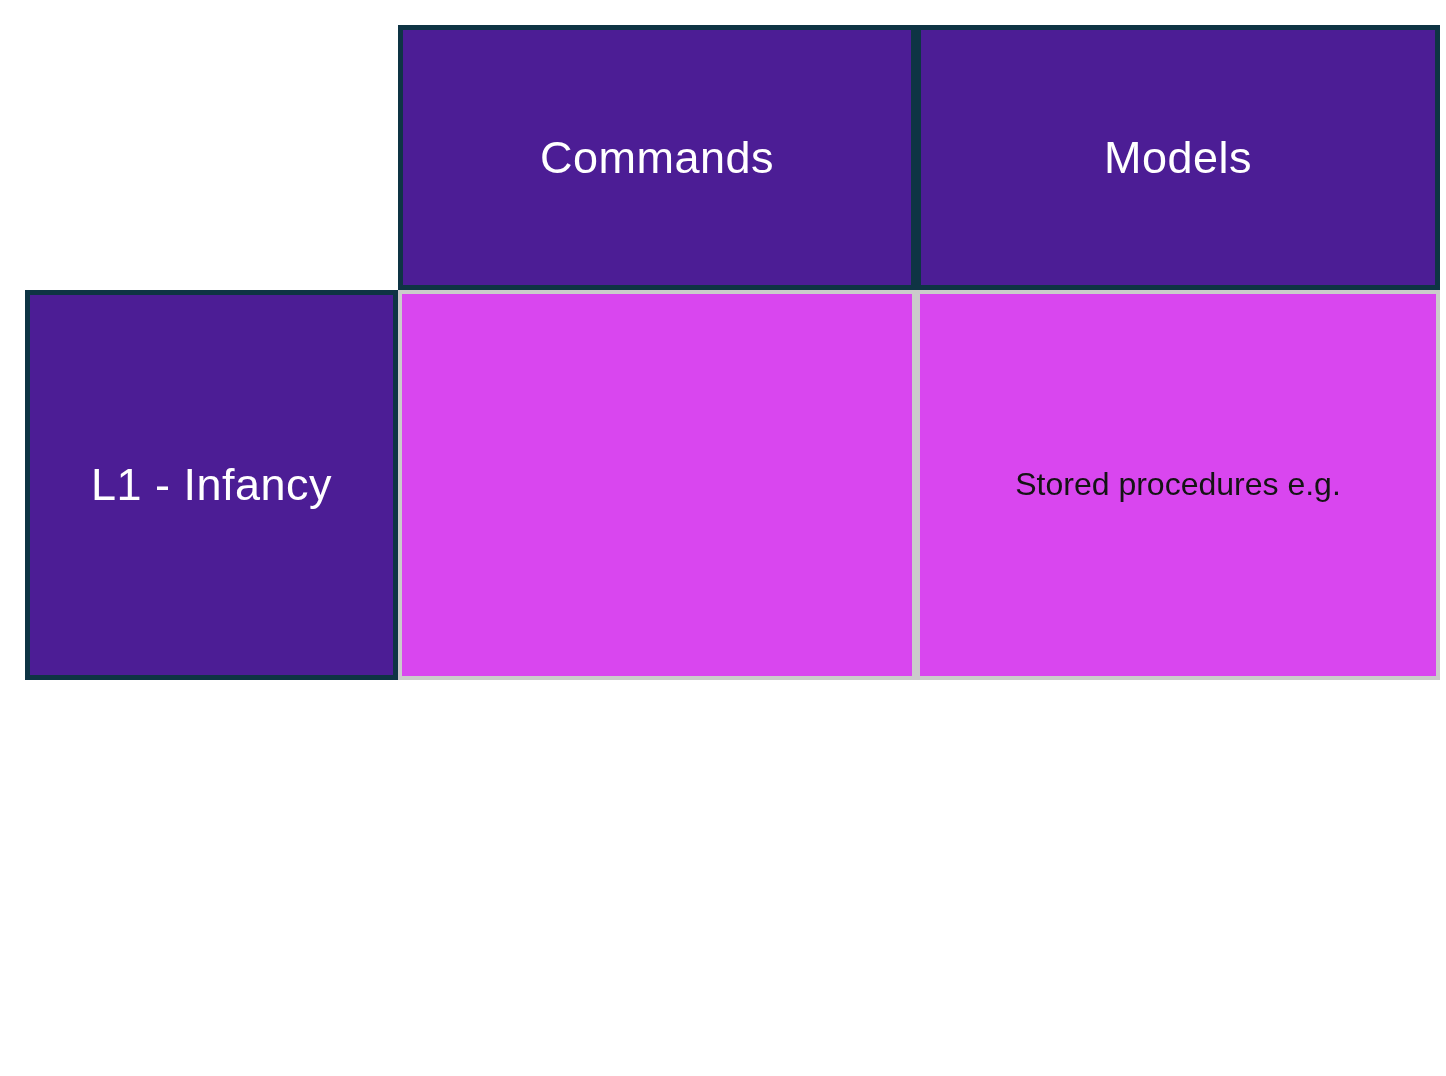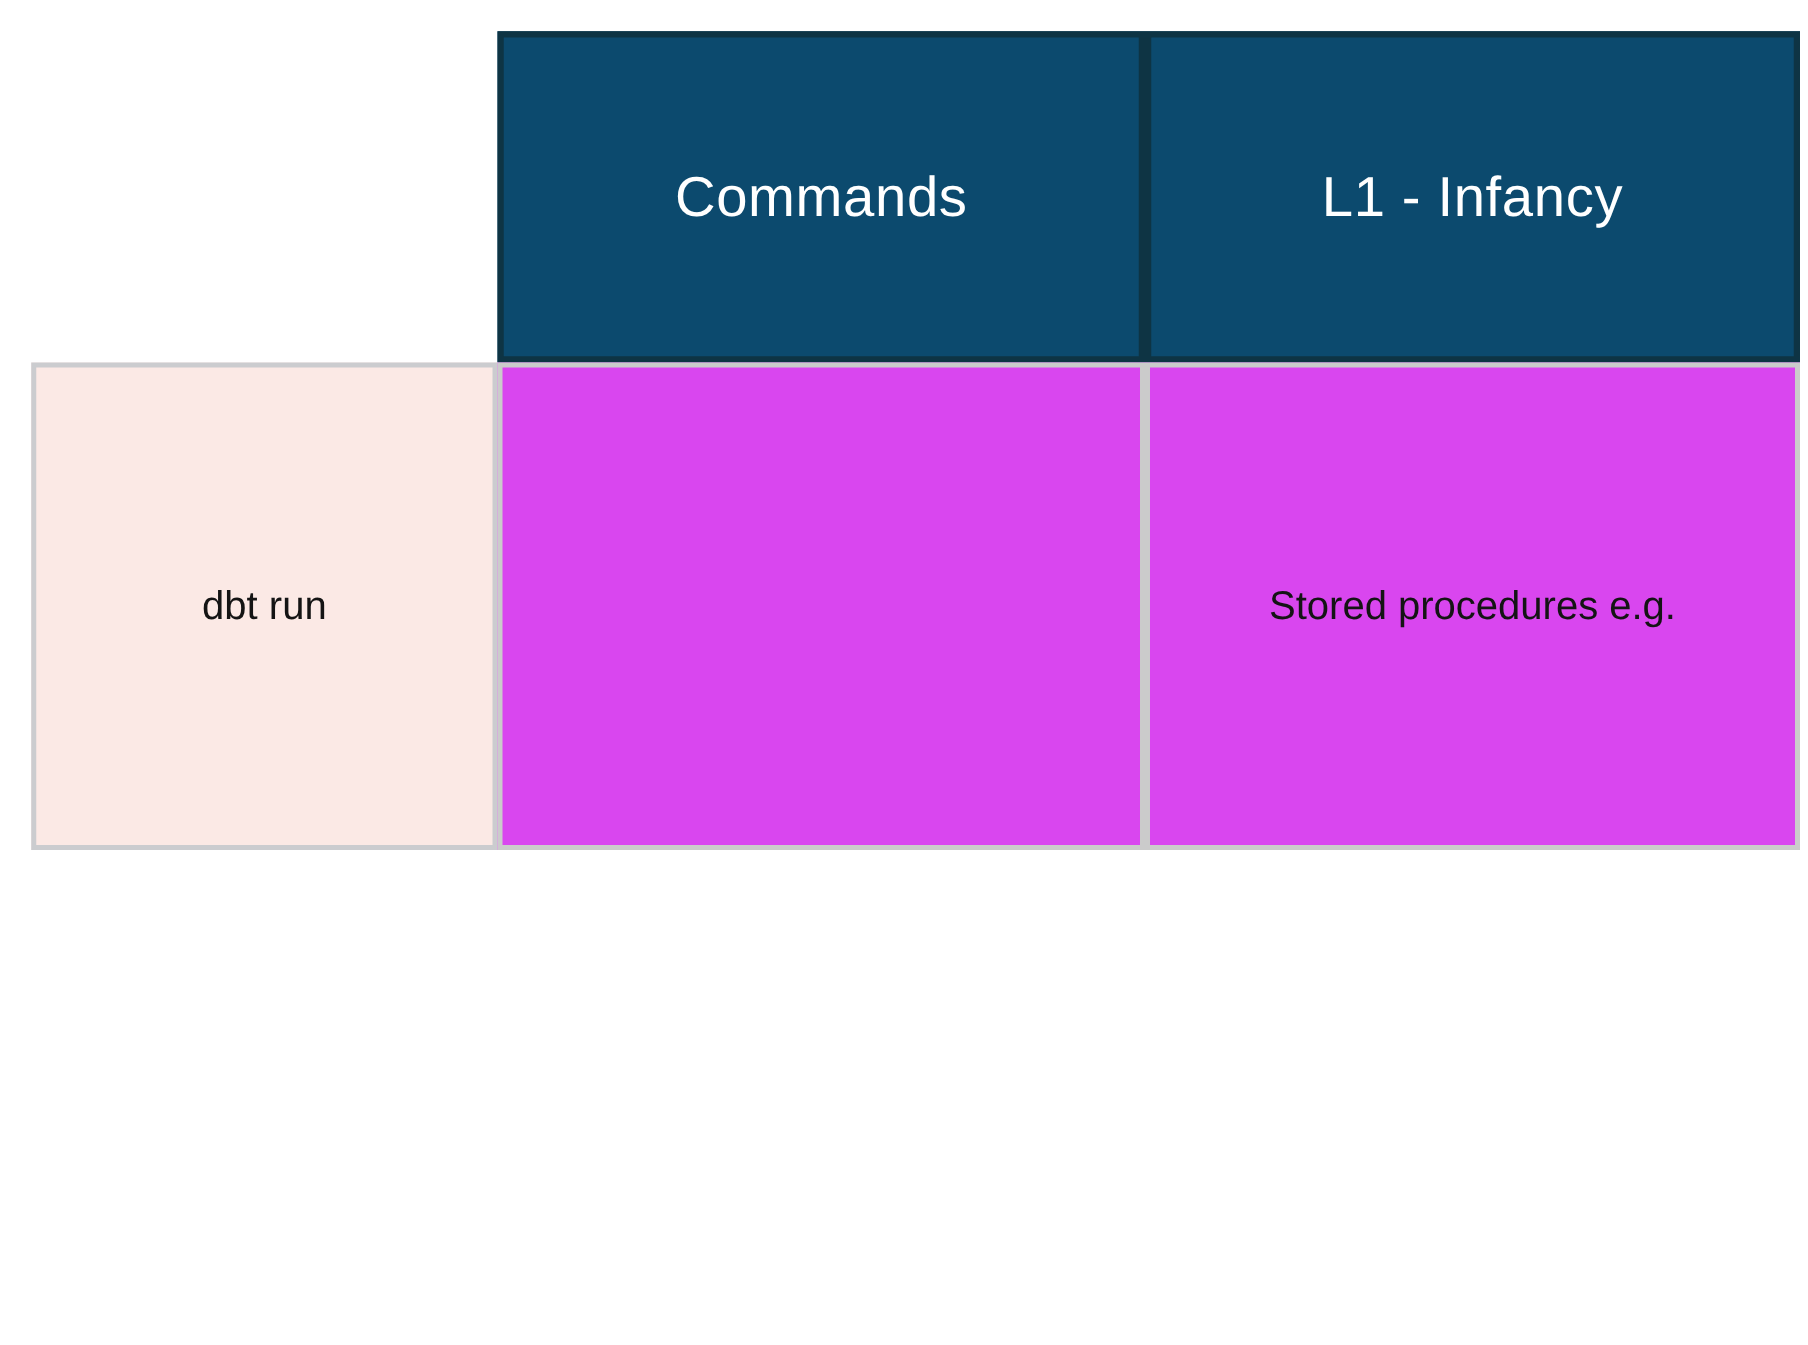--- a/index.html
+++ b/index.html
@@ -28,21 +28,21 @@
     align-items: center;
     justify-content: center;
     text-align: center;
     overflow: visible;
   }
   .corner {
     background: #ffffff;
     border: none;
   }
   .teal {
-    background: #0c4a6e;
+    background: #4c1d95;
     border: 5px solid #0e3444;
     color: #ffffff;
     font-size: 45px;
     font-weight: 400;
     letter-spacing: 0.5px;
   }
   .content {
     font-size: 32px;
     color: #141414;
     line-height: 1.55;
@@ -65,28 +65,28 @@
 <body>
 
 <div class="matrix">
 
   <div class="cell corner"></div>
 
   <div class="cell teal">
     <span>Commands</span>
   </div>
 
+  <div class="cell teal">
+    <span>Models</span>
+  </div>
 
   <div class="cell teal">
     <span>L1 - Infancy</span>
   </div>
 
-  <div class="cell content pink">
-    <span>dbt run</span>
-  </div>
 
 
 
   <div class="cell content plain">
     <span></span>
   </div>
 
   <div class="cell content plain">
     <span>Stored procedures e.g.</span>
   </div>

